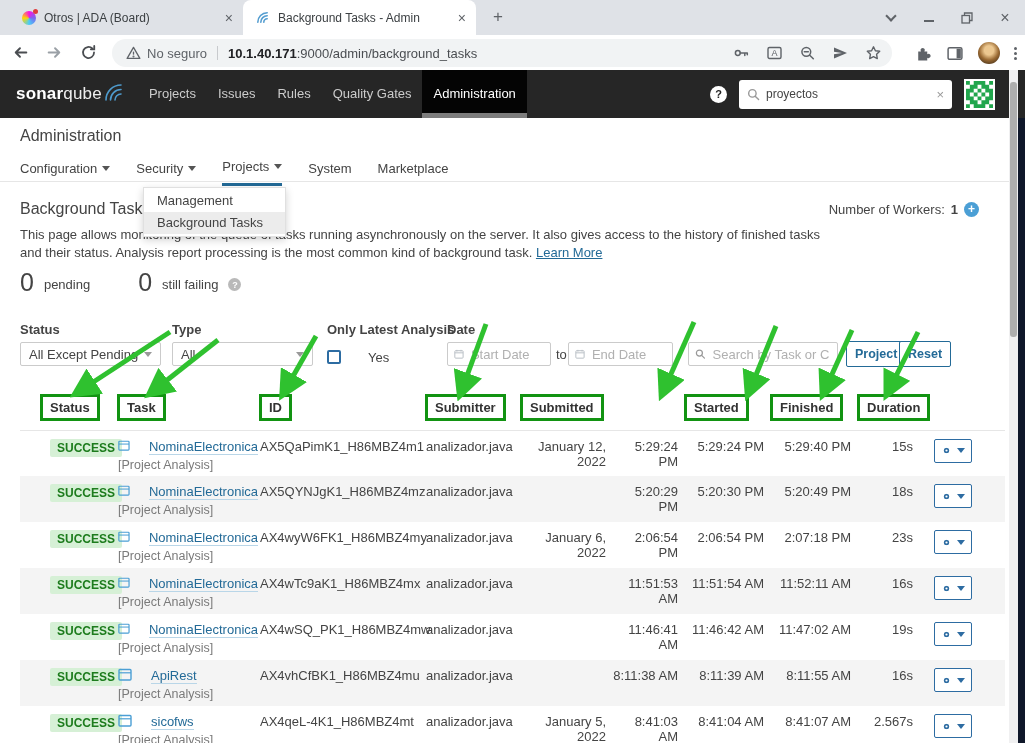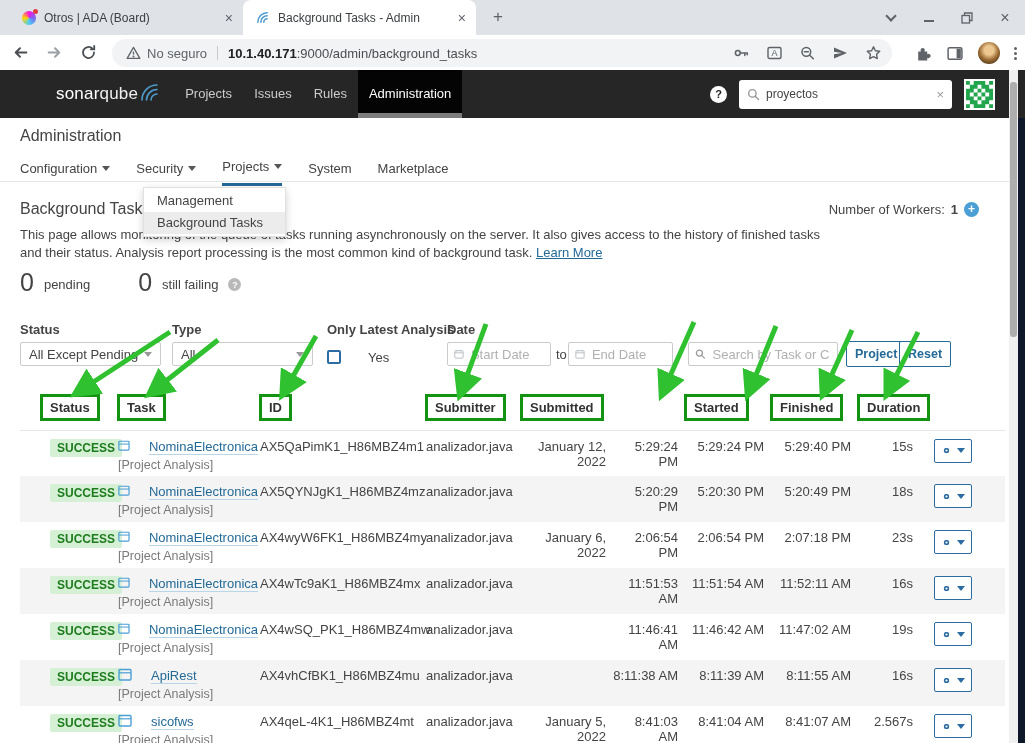--- a/index.html
+++ b/index.html
@@ -43,21 +43,21 @@
   .tb-right { position:absolute; right:8px; top:4px; height:28px; display:flex; align-items:center; gap:14px; }
   .avatar { width:22px; height:22px; border-radius:50%;
             background:radial-gradient(circle at 50% 38%, #ecc78f 0 26%, #9a6a33 55%, #241a10 100%); }
   .dots3 { display:flex; flex-direction:column; gap:2px; }
   .dots3 i { width:3px; height:3px; border-radius:50%; background:#5f6368; }
 
   
   .sq-nav { position:absolute; left:0; top:70px; width:1025px; height:48px; background:#262626;
             display:flex; align-items:center; color:#ccc; font-size:13px; }
   .sq-logo { margin-left:16px; display:flex; align-items:flex-start; color:#fff; font-size:17px; letter-spacing:.2px; }
-  .sq-logo b { font-weight:400;margin-left:40px; } .sq-logo span { font-weight:400; color:#eee; }
+  .sq-logo b { font-weight:700; } .sq-logo span { font-weight:400; color:#eee; }
   .sq-item { padding:0 11px; height:48px; line-height:48px; white-space:nowrap; }
   .sq-item.first { margin-left:14px; }
   .sq-item.active { background:#040404; color:#fff; position:relative; }
   .sq-item.active::after { content:""; position:absolute; left:0; right:0; bottom:0; height:5px; background:#7d7d7d; }
   .sq-right { position:absolute; right:30px; top:0; height:48px; display:flex; align-items:center; gap:12px; }
   .help-circ { width:17px; height:17px; border-radius:50%; background:#fff; color:#222; font-weight:700;
                font-size:11px; display:flex; align-items:center; justify-content:center; }
   .sq-search { width:213px; height:29px; background:#fff; border-radius:3px; display:flex; align-items:center;
                padding:0 8px; gap:6px; }
   .sq-search .val { flex:1; font-size:12px; color:#444; }
@@ -256,20 +256,21 @@
         <span>qube</span>
       <svg class="ic" width="20" height="18" viewBox="0 0 20 18" fill="none" stroke="#4e9bcd" stroke-width="1.6" stroke-linecap="round" style="margin-left:2px;">
         <path d="M2 16 A 15 15 0 0 1 17 1"></path>
           <path d="M6.5 16 A 10.5 10.5 0 0 1 17 5.5"></path>
           <path d="M11 16 A 6 6 0 0 1 17 10"></path>
       </svg>
     </div>
     <span class="sq-item first">Projects</span>
     <span class="sq-item">Issues</span>
     <span class="sq-item">Rules</span>
+    <span class="sq-item">Quality Gates</span>
     <span class="sq-item active">Administration</span>
     <div class="sq-right">
       <span class="help-circ">?</span>
       <div class="sq-search">
         <svg class="ic" width="13" height="13" viewBox="0 0 14 14" fill="none" stroke="#999" stroke-width="1.5" stroke-linecap="round">
             <circle cx="5.8" cy="5.8" r="4"></circle>
             <line x1="8.8" y1="8.8" x2="12.5" y2="12.5"></line>
           </svg>
         <span class="val">proyectos</span>
         <span class="clear">×</span>

